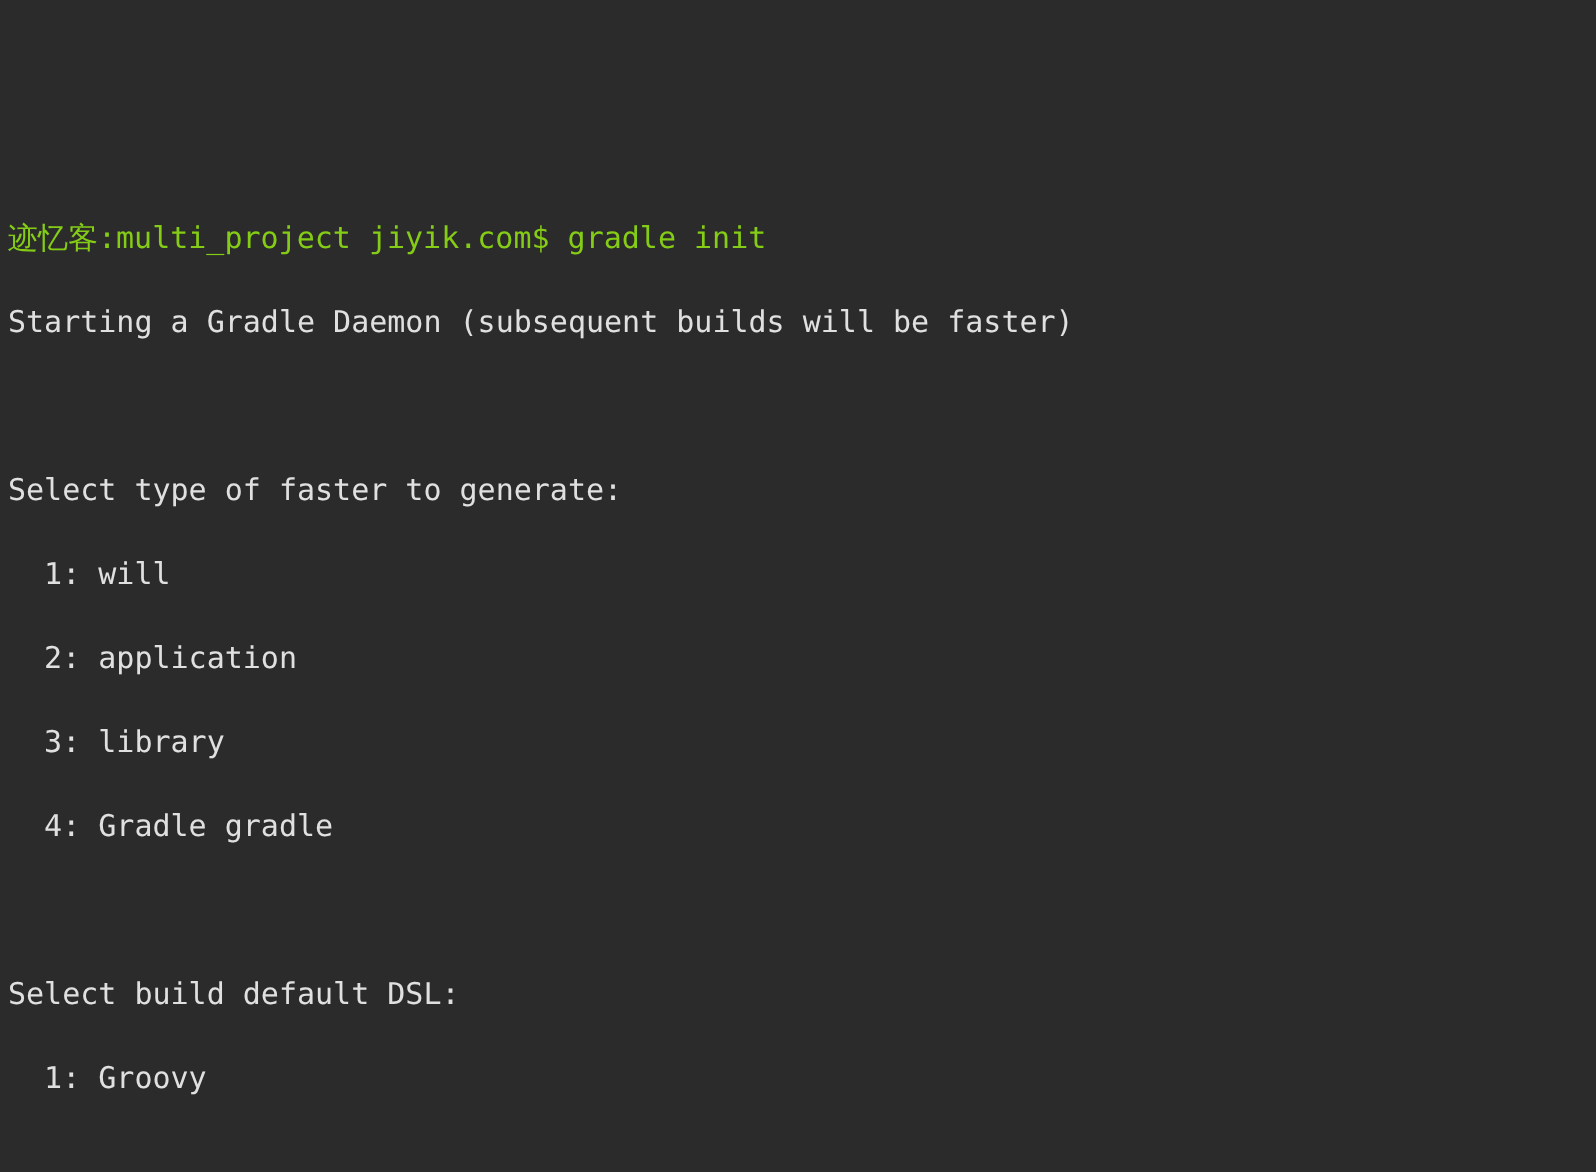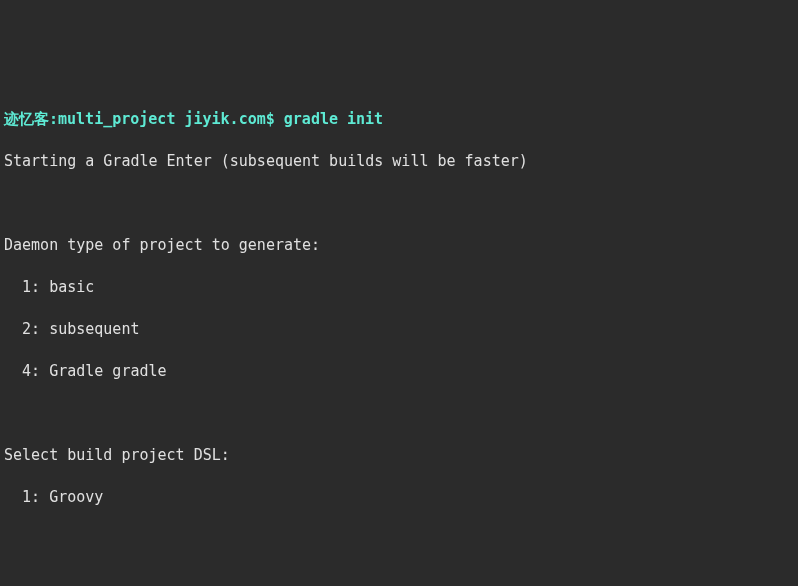--- a/index.html
+++ b/index.html
@@ -21,39 +21,39 @@
     }
     .terminal {
       width: 100%;
       height: 100%;
     }
     .line {
       display: block;
       min-height: 1.4em;
     }
     .prompt {
-      color: #5eead4;
-      font-weight: bold;
+      color: #84cc16;
     }
   </style>
 </head>
 <body>
 
 
 
 <div class="terminal">
 <span class="line prompt">迹忆客:multi_project jiyik.com$ gradle init</span>
-<span class="line">Starting a Gradle Enter (subsequent builds will be faster)</span>
+<span class="line">Starting a Gradle Daemon (subsequent builds will be faster)</span>
 <span class="line"></span>
-<span class="line">Daemon type of project to generate:</span>
-<span class="line">  1: basic</span>
-<span class="line">  2: subsequent</span>
+<span class="line">Select type of faster to generate:</span>
+<span class="line">  1: will</span>
+<span class="line">  2: application</span>
+<span class="line">  3: library</span>
 <span class="line">  4: Gradle gradle</span>
 <span class="line"></span>
-<span class="line">Select build project DSL:</span>
+<span class="line">Select build default DSL:</span>
 <span class="line">  1: Groovy</span>
 
 
 
 
 
 
 
 
 

